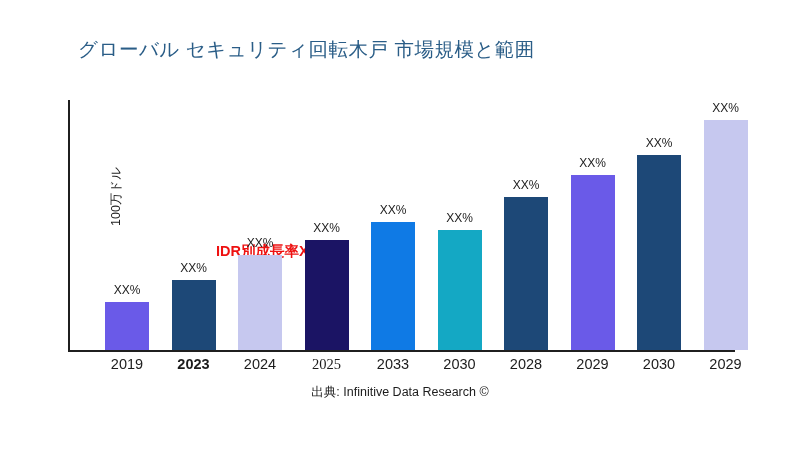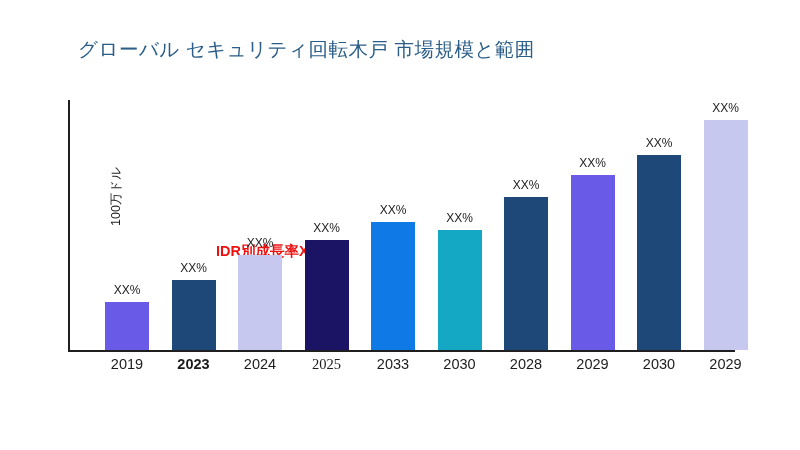--- a/index.html
+++ b/index.html
@@ -192,14 +192,15 @@
         <div class="x-tick" style="left: 303px;">2033</div>
         <div class="x-tick" style="left: 369.5px;">2030</div>
         <div class="x-tick" style="left: 436px;">2028</div>
         <div class="x-tick" style="left: 502.5px;">2029</div>
         <div class="x-tick" style="left: 569px;">2030</div>
         <div class="x-tick" style="left: 635.5px;">2029</div>
       </div>
 
   </div>
 
+  <div id="source-note">出典: Infinitive Data Research ©</div>
 
 </div>
 
 </body></html>

